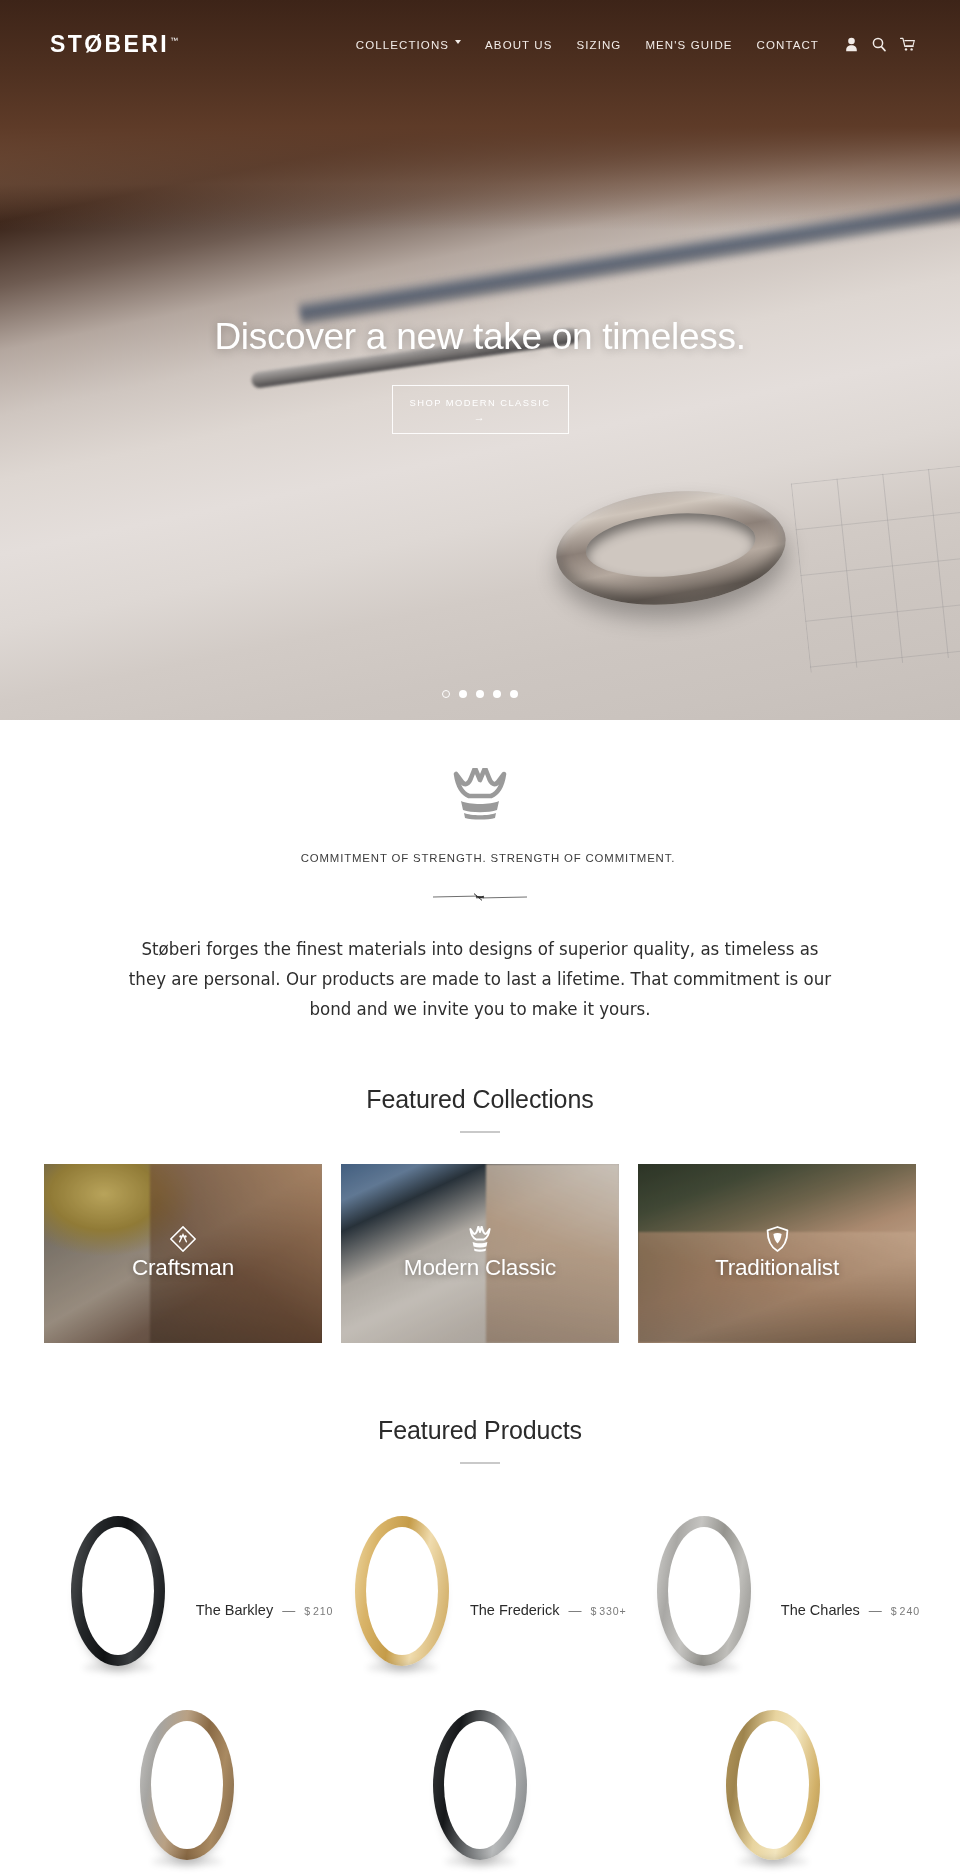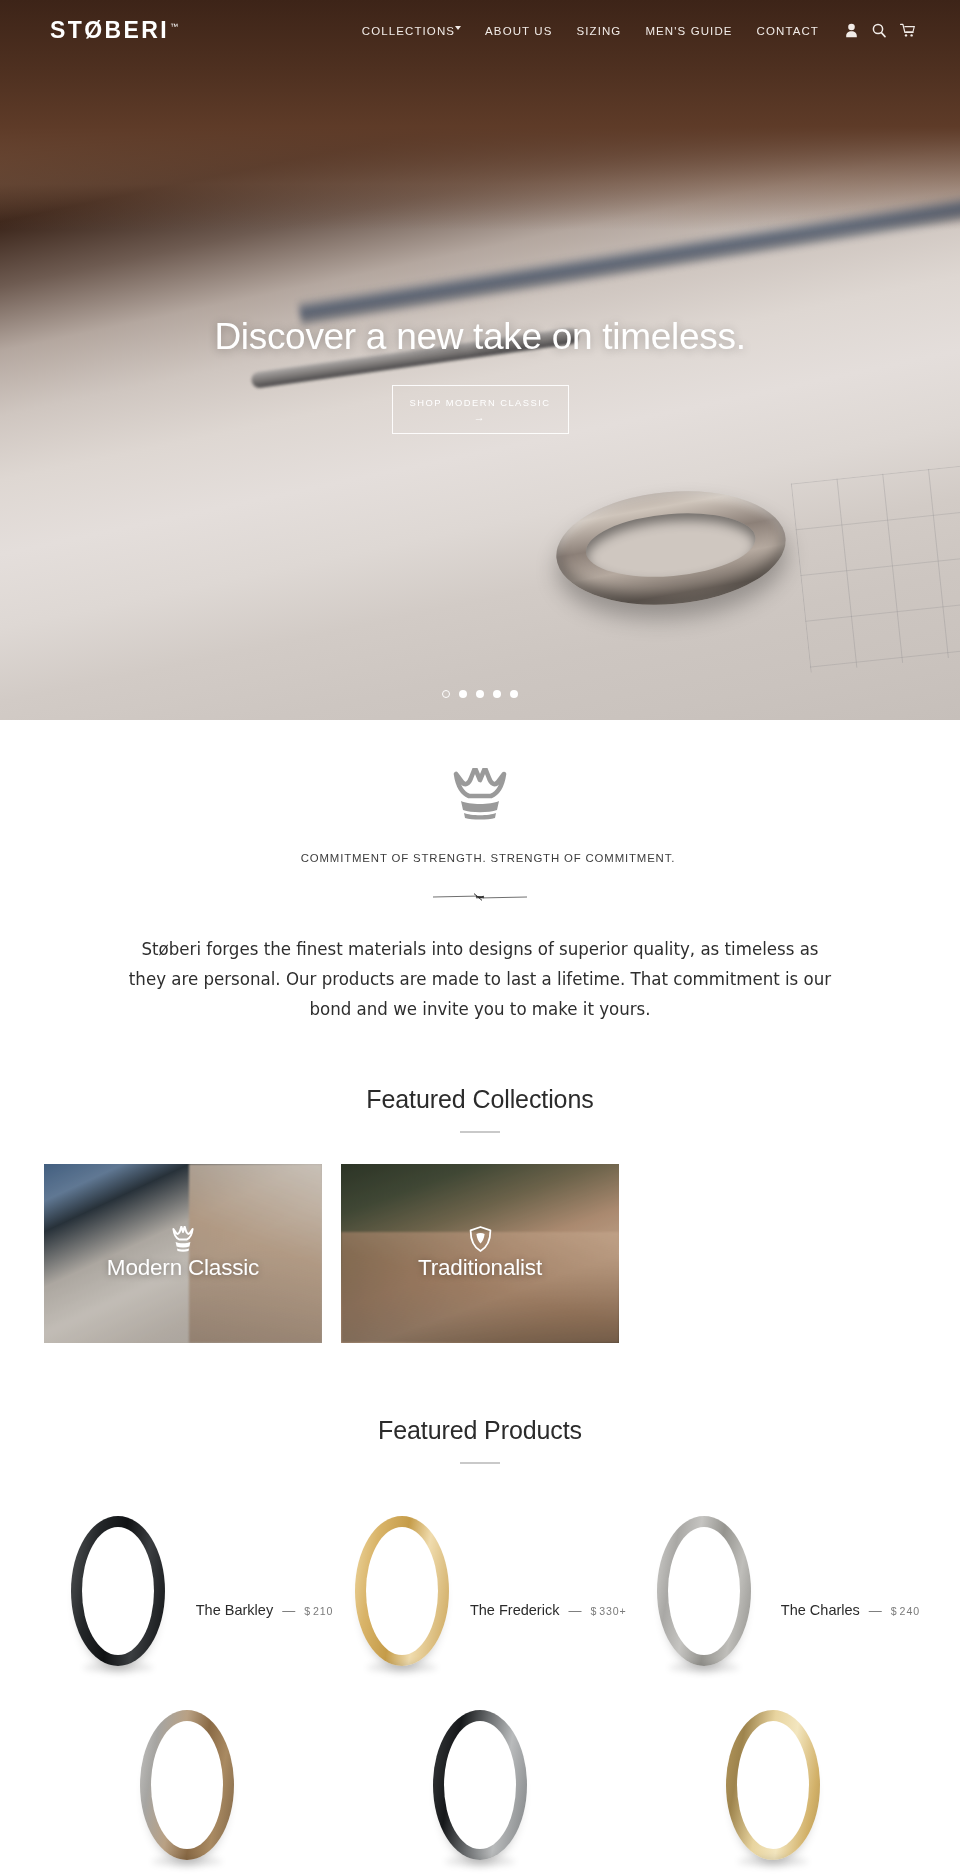--- a/index.html
+++ b/index.html
@@ -8,21 +8,21 @@
     width: 960px;
     background: #ffffff;
     font-family: "Liberation Sans", sans-serif;
     -webkit-font-smoothing: antialiased;
   }
   body { width: 960px; overflow-x: hidden; }
 
   
   .site-header {
     position: absolute;
-    top: 2px; left: 0;
+    top: 16px; left: 0;
     width: 960px;
     height: 57px;
     display: flex;
     align-items: center;
     padding: 0 45px 0 50px;
     z-index: 20;
   }
   .logo {
     color: #fff;
     font-size: 23px;
@@ -47,20 +47,21 @@
   }
   .nav-item {
     color: #f2ece8;
     font-size: 11.5px;
     letter-spacing: 1.1px;
     padding: 6px 12px;
     white-space: nowrap;
     cursor: pointer;
     display: flex;
     align-items: flex-start;
+    gap: 6px;
   }
   .caret {
     width: 0; height: 0;
     border-left: 3.5px solid transparent;
     border-right: 3.5px solid transparent;
     border-top: 4px solid #f2ece8;
     display: inline-block;
     margin-top: 1px;
   }
   .nav-icons {
@@ -538,20 +539,35 @@
   </div>
   <p class="intro-text">Støberi forges the finest materials into designs of superior quality, as timeless as they are personal. Our products are made to last a lifetime. That commitment is our bond and we invite you to make it yours.</p>
 </section>
 
 <section class="collections">
   <h2 class="section-title">Featured Collections</h2>
   <div class="title-rule"></div>
 
   <div class="collection-grid">
 
+    <a class="collection-card">
+      <span class="cc-photo cc-1"></span>
+      <span class="cc-scrim"></span>
+      <span class="cc-inner">
+        <span class="cc-icon">
+          <svg width="26" height="26" viewBox="0 0 26 26">
+            <rect x="4.4" y="4.4" width="17.2" height="17.2" transform="rotate(45 13 13)" fill="none" stroke="#fff" stroke-width="1.5"></rect>
+            <path d="M9.6 15.8 L13 8.6 L16.4 15.8" fill="none" stroke="#fff" stroke-width="1.4" stroke-linecap="round"></path>
+            <circle cx="10.6" cy="10.4" r="1.25" fill="#fff"></circle>
+            <circle cx="15.4" cy="10.4" r="1.25" fill="#fff"></circle>
+          </svg>
+        </span>
+        <span class="cc-label">Craftsman</span>
+      </span>
+    </a>
 
     <a class="collection-card">
       <span class="cc-photo cc-2"></span>
       <span class="cc-scrim"></span>
       <span class="cc-inner">
         <span class="cc-icon">
           <svg width="24" height="26" viewBox="0 0 24 26">
             <path d="M2.4 3 C3.2 9.6, 5.6 12.4, 8 13.4 L16 13.4 C18.4 12.4, 20.8 9.6, 21.6 3 L19 6.8 C17.6 8.8, 15.8 7.8, 15 5 L13.6 0.6 L12 6 L10.4 0.6 L9 5 C8.2 7.8, 6.4 8.8, 5 6.8 Z" fill="none" stroke="#fff" stroke-width="2" stroke-linejoin="round" stroke-linecap="round"></path>
             <path d="M4.6 16 C8.2 17.8, 15.8 17.8, 19.4 16 L18.4 20.4 C14.6 21.8, 9.4 21.8, 5.6 20.4 Z" fill="#fff"></path>
             <path d="M6 22.4 C9 23.8, 15 23.8, 18 22.4 L17.5 25 C14 26.1, 10 26.1, 6.5 25 Z" fill="#fff"></path>

